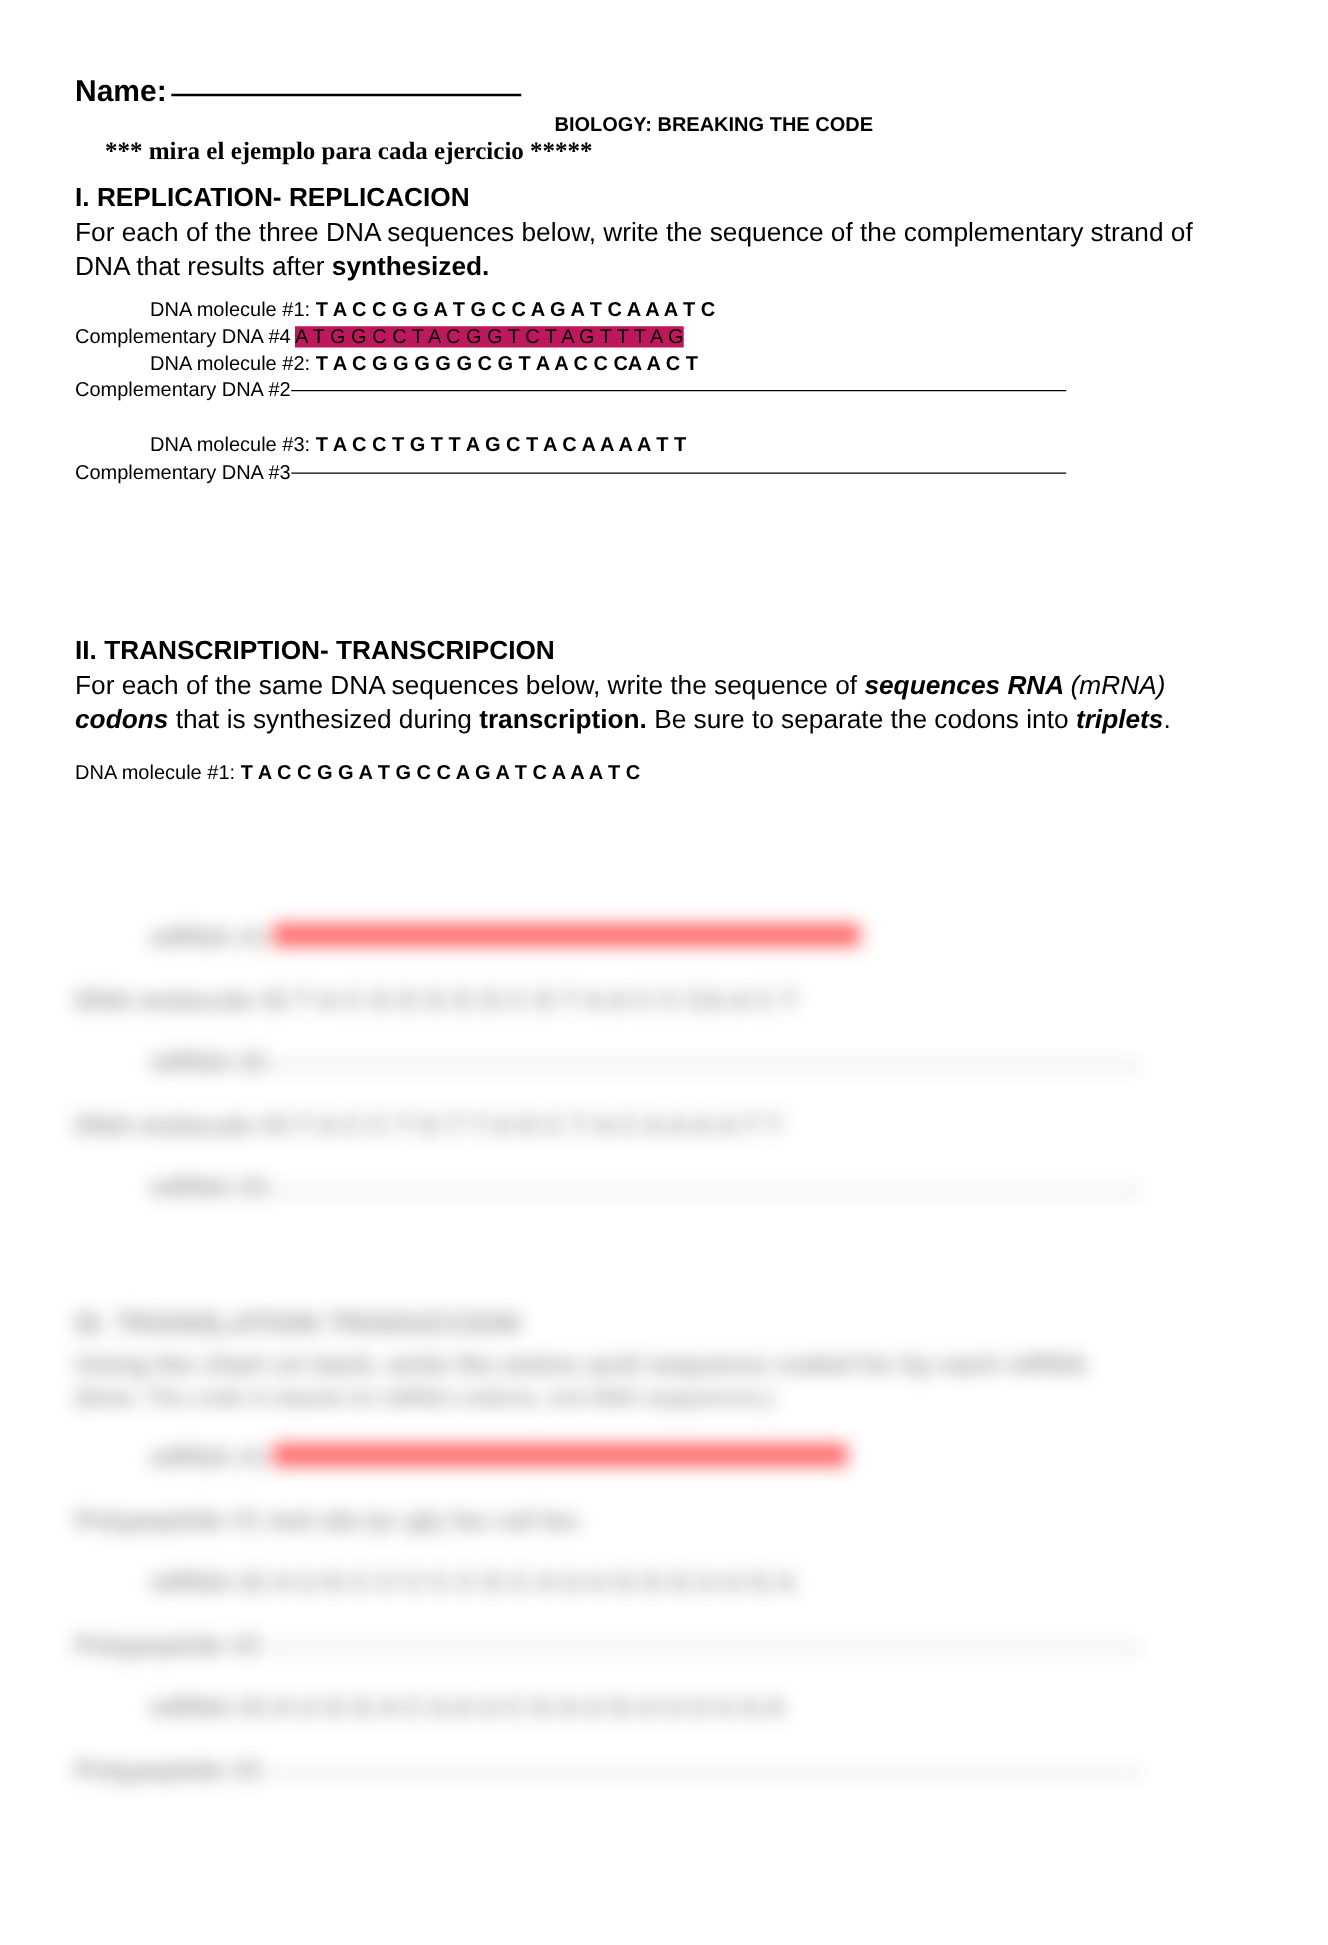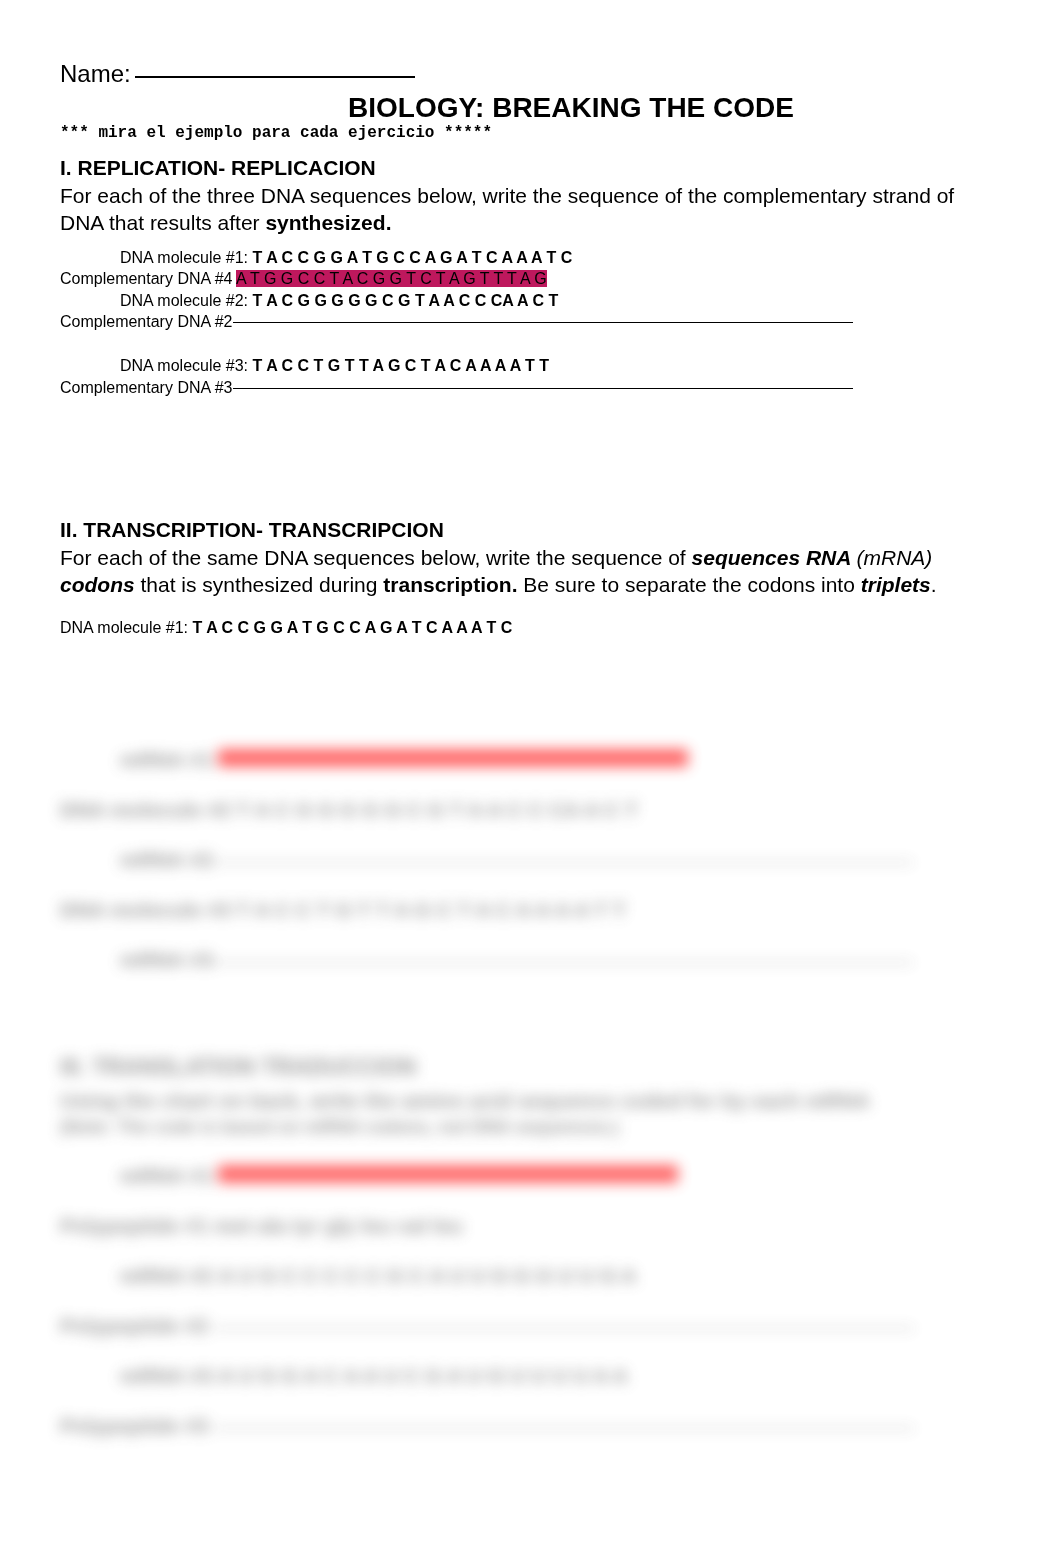--- a/index.html
+++ b/index.html
@@ -7,45 +7,46 @@
       width: 1062px;
       height: 1556px;
       background: #ffffff;
       font-family: Arial, Helvetica, sans-serif;
       color: #000;
       padding: 60px 60px 40px 60px;
       position: relative;
     }
     .name-line {
       font-size: 24px;
-      font-weight: 400;
+      font-weight: 700;
       margin-bottom: 4px;
       font-family: 'Arial Black', Arial, sans-serif;
     }
     .name-underline {
       display: inline-block;
       border-bottom: 2px solid #000;
       width: 280px;
       position: relative;
       top: -4px;
       margin-left: 4px;
     }
     .title-main {
-      font-size: 28px;
+      font-size: 16px;
       font-weight: 900;
       text-align: center;
       font-family: 'Arial Black', Arial, sans-serif;
       margin-top: 2px;
       padding-left: 80px;
     }
     .subtitle-instruction {
-      font-size: 16px;
+      font-size: 20px;
       font-weight: 900;
-      font-family: Liberation Mono, monospace;
+      font-family: Liberation Serif, serif;
       margin-bottom: 14px;
+      margin-left: 24px;
     }
     .section-heading {
       font-size: 21px;
       font-weight: bold;
       margin-top: 8px;
       margin-bottom: 2px;
     }
     .body-text {
       font-size: 21px;
       line-height: 1.3;

